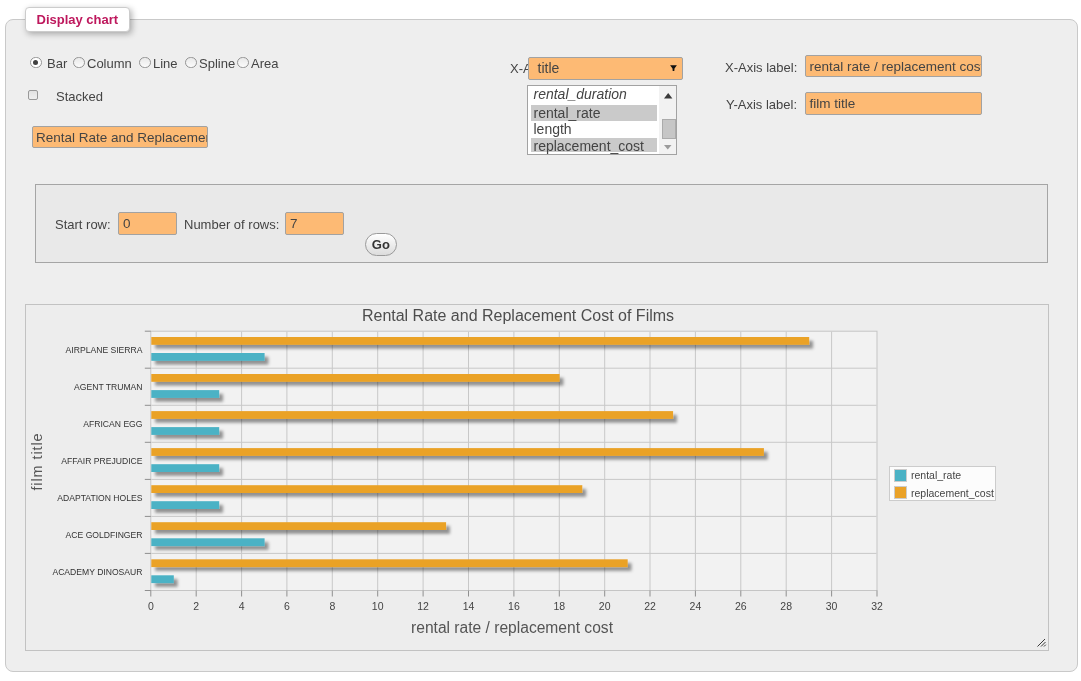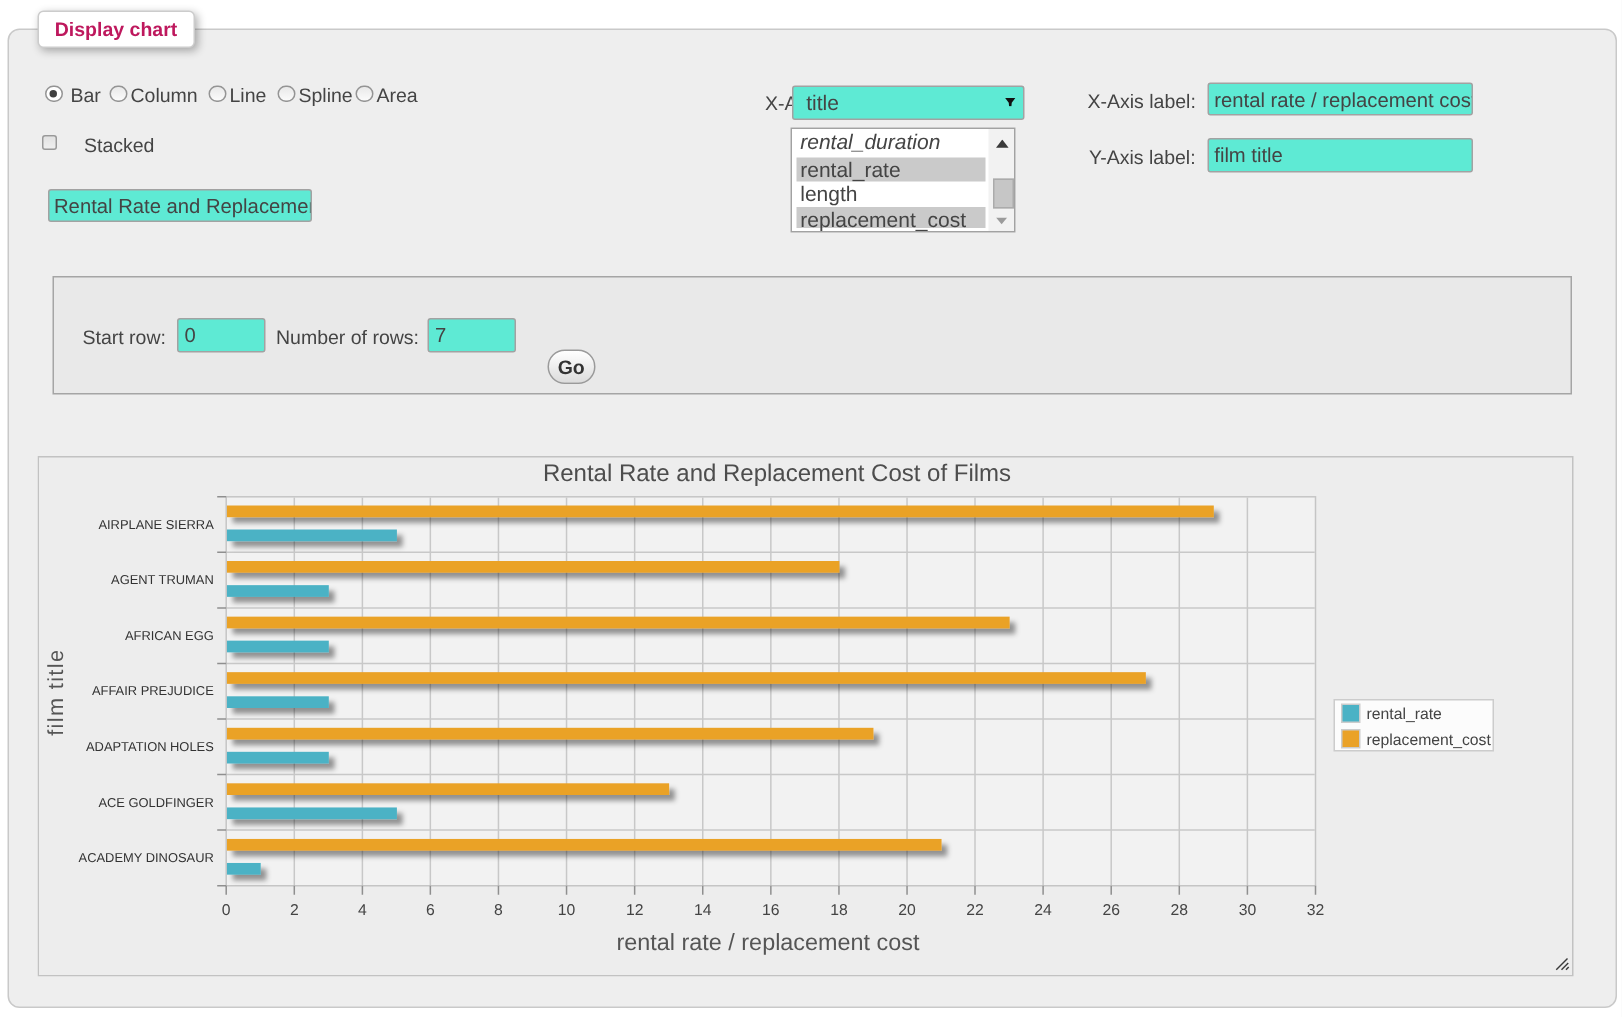--- a/index.html
+++ b/index.html
@@ -4,21 +4,21 @@
 <style>
   html,body{margin:0;padding:0;background:#fff;width:1081px;height:681px;overflow:hidden;}
   body{font-family:"Liberation Sans",sans-serif;color:#444;font-size:13px;}
   .abs{position:absolute;}
   #fieldset{left:5px;top:19px;width:1071px;height:651px;background:#eeeeee;border:1px solid #c9c9c9;border-radius:8px;}
   #legendbox{left:25px;top:7px;height:23px;line-height:23px;padding:0 10.5px;background:#fff;border:1px solid #ccc;border-radius:4px;font-weight:bold;color:#be185d;box-shadow:2px 2px 6px rgba(0,0,0,0.3);}
   .radio{width:9.5px;height:9.5px;border-radius:50%;border:1px solid #949494;background:linear-gradient(#e9e9e9,#fbfbfb);}
   .radio.on{background:#fff;}
   .radio.on::after{content:"";position:absolute;left:2.25px;top:2.25px;width:5px;height:5px;border-radius:50%;background:#404040;}
   .cb{width:8.5px;height:8.5px;border:1px solid #999;border-radius:2px;background:linear-gradient(#e2e2e2,#efefef);}
-  .inp{background:#5eead4;border:1px solid #a2a2a2;border-radius:2px;color:#444;white-space:nowrap;overflow:hidden;font-size:13.5px;}
+  .inp{background:#fdba74;border:1px solid #a2a2a2;border-radius:2px;color:#444;white-space:nowrap;overflow:hidden;font-size:13.5px;}
   .lab{white-space:nowrap;}
   #seriessel{left:527px;top:85px;width:148px;height:68px;background:#fff;border:1px solid #a2a2a2;overflow:hidden;}
   .opt{position:absolute;left:2.9px;height:16.6px;line-height:16.4px;padding-left:2.6px;width:124px;font-size:14px;}
   .opt.sel{background:#cacaca;}
   #sbar{position:absolute;right:0px;top:0px;width:17.5px;height:68px;background:#f2f2f2;}
   .gob{left:364.5px;top:213px;width:30.6px;height:20.5px;border:1px solid #9a9a9a;border-radius:11.5px;background:linear-gradient(#ffffff,#dcdcdc);text-align:center;line-height:22px;font-weight:bold;color:#333;margin-top:20px;}
 </style>
 </head>
 <body>
 <div class="abs" id="fieldset"></div>

